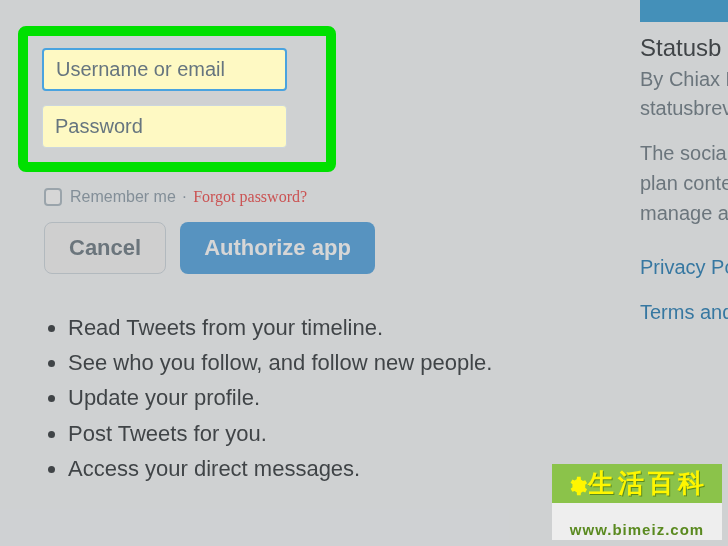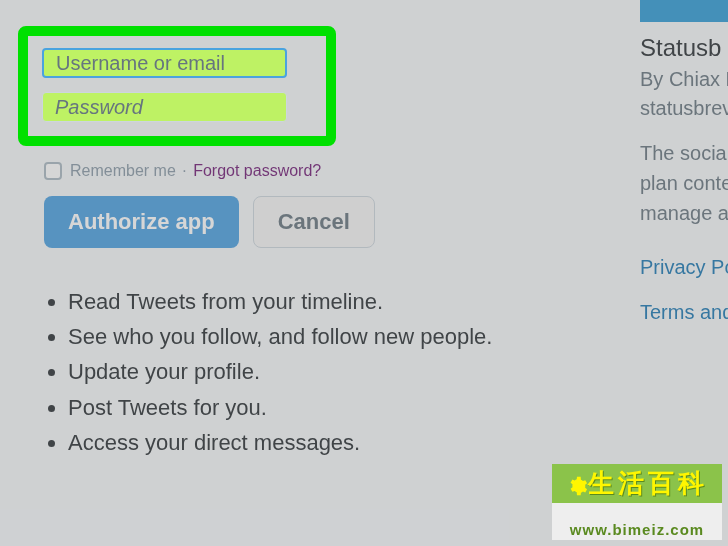--- a/index.html
+++ b/index.html
@@ -32,52 +32,53 @@
       padding: 12px 18px 14px 14px;
       width: 318px;
       background: rgba(255,255,255,0.0);
       position: relative;
       z-index: 10;
       margin-left: -22px;
       margin-top: 6px;
     }
     .field {
       width: 245px;
-      height: 30px;
-      background: #bef264;
+      height: 43px;
+      background: #fef9c3;
       border: 1px solid #ccd6dd;
       border-radius: 4px;
       font-size: 20px;
       color: #66757f;
       padding: 0 12px;
       display: flex;
       align-items: center;
       margin-bottom: 14px;
     }
     .field.focused {
       border: 2px solid #4aa3df;
     }
-    .field:last-child { margin-bottom: 0; font-style: italic; }
+    .field:last-child { margin-bottom: 0; }
     .remember-row {
       margin: 16px 0 16px 4px;
       display: flex;
       align-items: center;
       font-size: 16px;
       color: #8899a6;
     }
     .checkbox {
       width: 18px;
       height: 18px;
       border: 2px solid #aab8c2;
       border-radius: 4px;
       margin-right: 8px;
       background: #fff;
     }
     .link {
-      color: #701a75;
+      color: #ef4444;
+      font-family: Liberation Serif, serif;
     }
     .dot {
       margin: 0 6px;
       color: #8899a6;
     }
     .button-row {
       display: flex;
       gap: 14px;
       margin-left: 4px;
       margin-bottom: 36px;
@@ -213,25 +214,25 @@
   </div>
 
   <div class="remember-row">
     <span class="checkbox"></span>
     <span>Remember me</span>
     <span class="dot">·</span>
     <span class="link">Forgot password?</span>
   </div>
 
   <div class="button-row">
+    <div class="btn btn-secondary">
+      <span>Cancel</span>
+    </div>
     <div class="btn btn-primary">
       <span>Authorize app</span>
-    </div>
-    <div class="btn btn-secondary">
-      <span>Cancel</span>
     </div>
   </div>
 
   <ul class="perms">
     <li>Read Tweets from your timeline.</li>
     <li>See who you follow, and follow new people.</li>
     <li>Update your profile.</li>
     <li>Post Tweets for you.</li>
     <li>Access your direct messages.</li>
   </ul>

